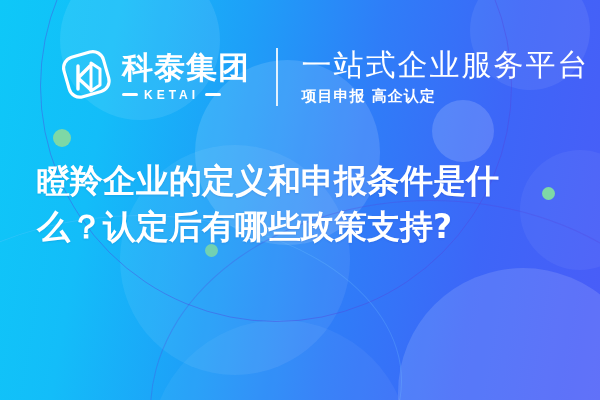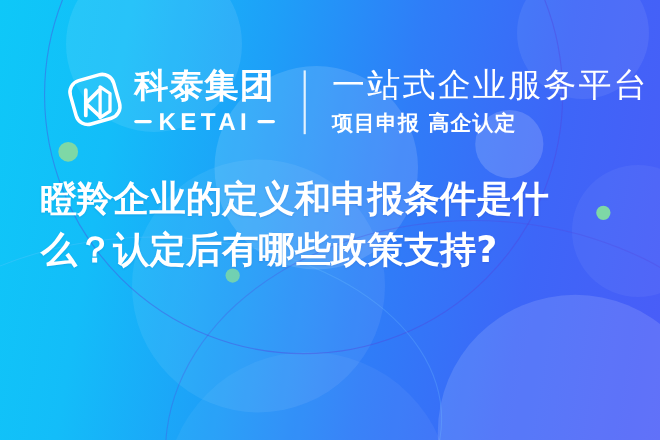--- a/index.html
+++ b/index.html
@@ -88,21 +88,21 @@
     background: #7ed8a6;
   }
   .dot-1 { left: 53px;  top: 129px; width: 18px; height: 18px; }
   .dot-2 { left: 542px; top: 187px; width: 13px; height: 13px; }
   .dot-3 { left: 205px; top: 244px; width: 13px; height: 13px;
            background: rgba(126,216,166,0.85); }
 
   
   .header {
     position: absolute;
-    left: 0; top: 54px;
+    left: 0; top: 38px;
     width: 584px;
     height: 78px;
     display: flex;
     align-items: center;
   }
 
   .logo-block {
     display: flex;
     align-items: center;
     margin-left: 60px;
@@ -132,21 +132,21 @@
     margin-top: 3px;
   }
   .logo-rule {
     height: 3px;
     width: 16px;
     background: #ffffff;
     border-radius: 2px;
   }
   .logo-en {
     color: #ffffff;
-    font-size: 22px;
+    font-size: 12px;
     font-weight: bold;
     letter-spacing: 4px;
     margin: 0 6px;
     white-space: nowrap;
   }
 
   .divider {
     width: 1.5px;
     height: 58px;
     background: rgba(255,255,255,0.85);
@@ -164,21 +164,21 @@
     color: #ffffff;
     font-size: 30px;
     font-weight: 300;
     letter-spacing: 2px;
     line-height: 1.12;
     white-space: nowrap;
     font-family: "DejaVu Sans", "Liberation Sans", sans-serif;
   }
   .tagline-sub {
     color: #ffffff;
-    font-size: 19px;
+    font-size: 15px;
     font-weight: bold;
     letter-spacing: 1px;
     margin-top: 5px;
     white-space: nowrap;
     font-family: "DejaVu Sans", "Liberation Sans", sans-serif;
   }
 
   
   .headline {
     position: absolute;

